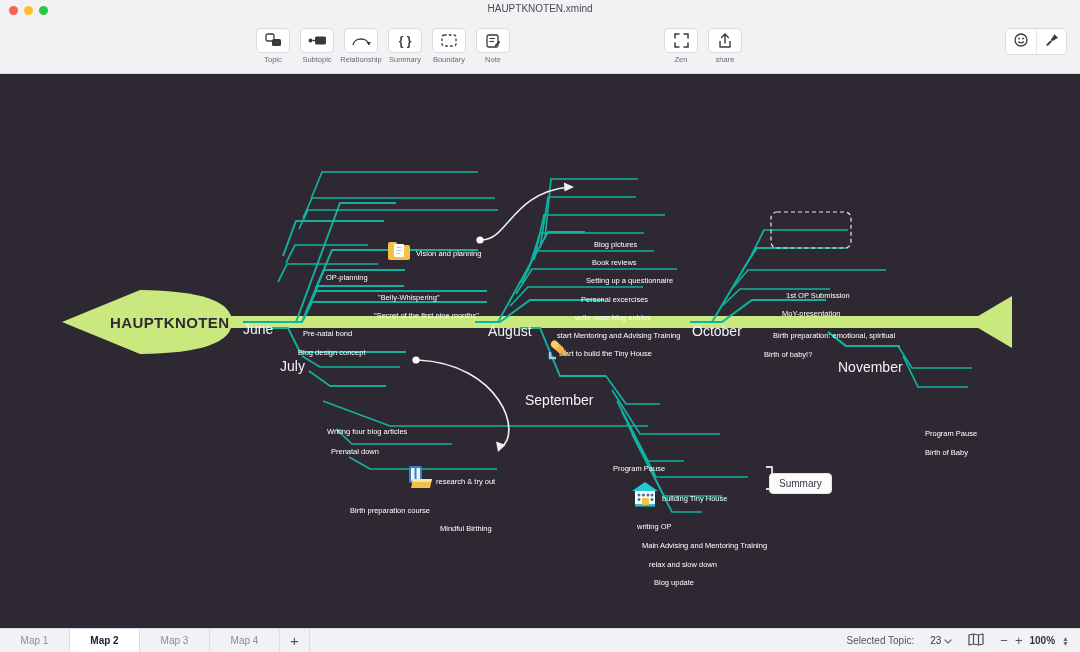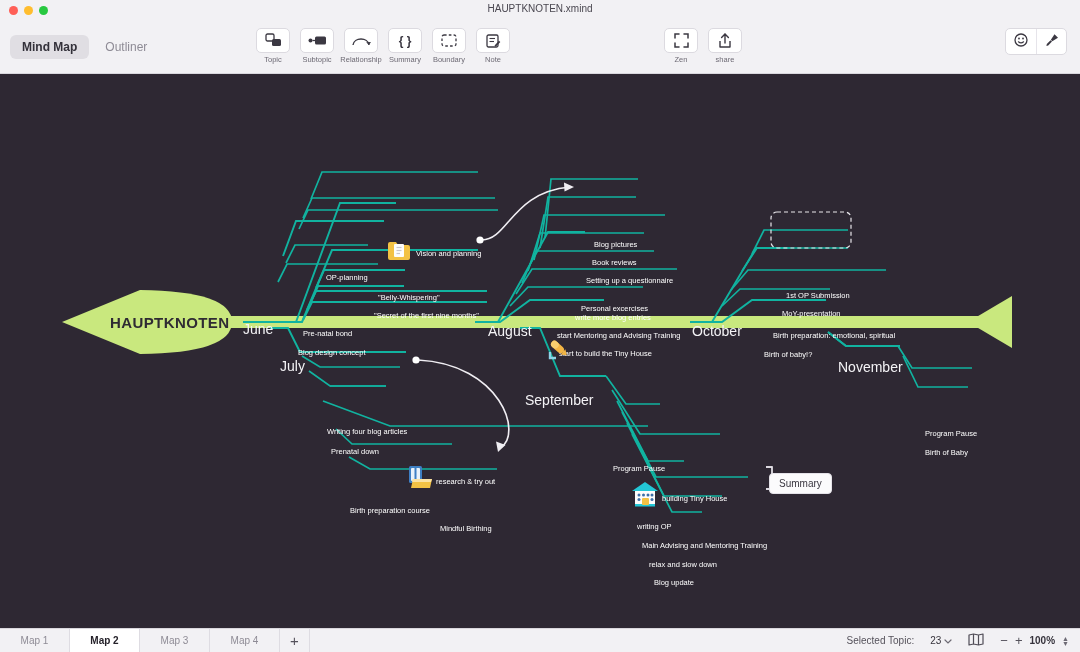--- a/index.html
+++ b/index.html
@@ -140,24 +140,20 @@
     <div class="traffic">
       <div class="light red"></div>
       <div class="light yellow"></div>
       <div class="light green"></div>
     </div>
     <div class="doc-title">HAUPTKNOTEN.xmind</div>
   </div>
 
   <div class="toolbar">
 
-    <div class="seg">
-      <div class="pill active">Mind Map</div>
-      <div class="pill inactive">Outliner</div>
-    </div>
 
     <div class="tgroup center">
       <div class="tbtn">
         <div class="box">
           <svg width="17" height="15" viewBox="0 0 17 15">
             <rect x="1" y="1" width="8" height="7" rx="1.5" fill="none" stroke="#3b3842" stroke-width="1.3"></rect>
             <rect x="7" y="6" width="9" height="7" rx="1.5" fill="#3b3842"></rect>
           </svg>
         </div>
         <div class="lbl">Topic</div>
@@ -395,21 +391,21 @@
     <div class="node lv2" style="left:326px; top:200px;">OP-planning</div>
     <div class="node lv2" style="left:378px; top:220px;">"Belly-Whispering"</div>
     <div class="node lv2" style="left:374px; top:238px;">"Secret of the first nine months"</div>
     <div class="node lv2" style="left:303px; top:256px;">Pre-natal bond</div>
     <div class="node lv2" style="left:298px; top:275px;">Blog design concept</div>
     <div class="node iconlabel" style="left:416px; top:176px;">Vision and planning</div>
 
     <div class="node lv2" style="left:594px; top:167px;">Blog pictures</div>
     <div class="node lv2" style="left:592px; top:185px;">Book reviews</div>
     <div class="node lv2" style="left:586px; top:203px;">Setting up a questionnaire</div>
-    <div class="node lv2" style="left:581px; top:222px;margin-top:9px;">Personal excercises</div>
+    <div class="node lv2" style="left:581px; top:222px;">Personal excercises</div>
     <div class="node lv2" style="left:575px; top:240px;">write more blog entries</div>
     <div class="node lv2" style="left:557px; top:258px;">start Mentoring and Advising Training</div>
     <div class="node lv2" style="left:559px; top:276px;">start to build the Tiny House</div>
 
     <div class="node lv2" style="left:786px; top:218px;">1st OP Submission</div>
     <div class="node lv2" style="left:782px; top:236px;">MoY-presentation</div>
     <div class="node lv2" style="left:773px; top:258px;">Birth preparation: emotional, spiritual</div>
     <div class="node lv2" style="left:764px; top:277px;">Birth of baby!?</div>
 
     <div class="node lv2" style="left:925px; top:356px;">Program Pause</div>

